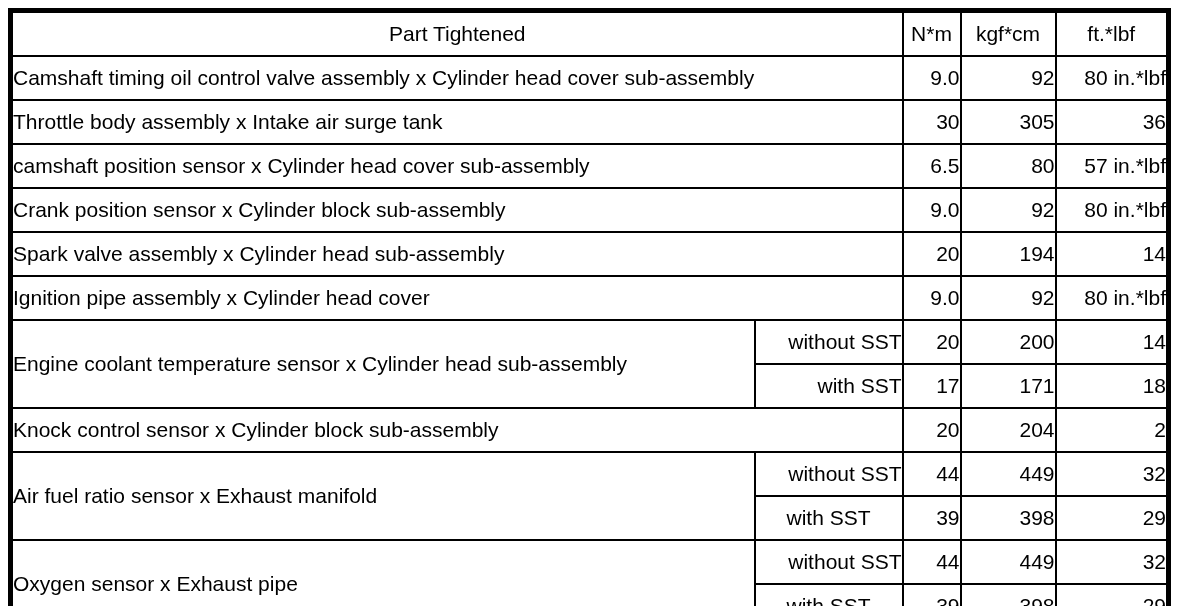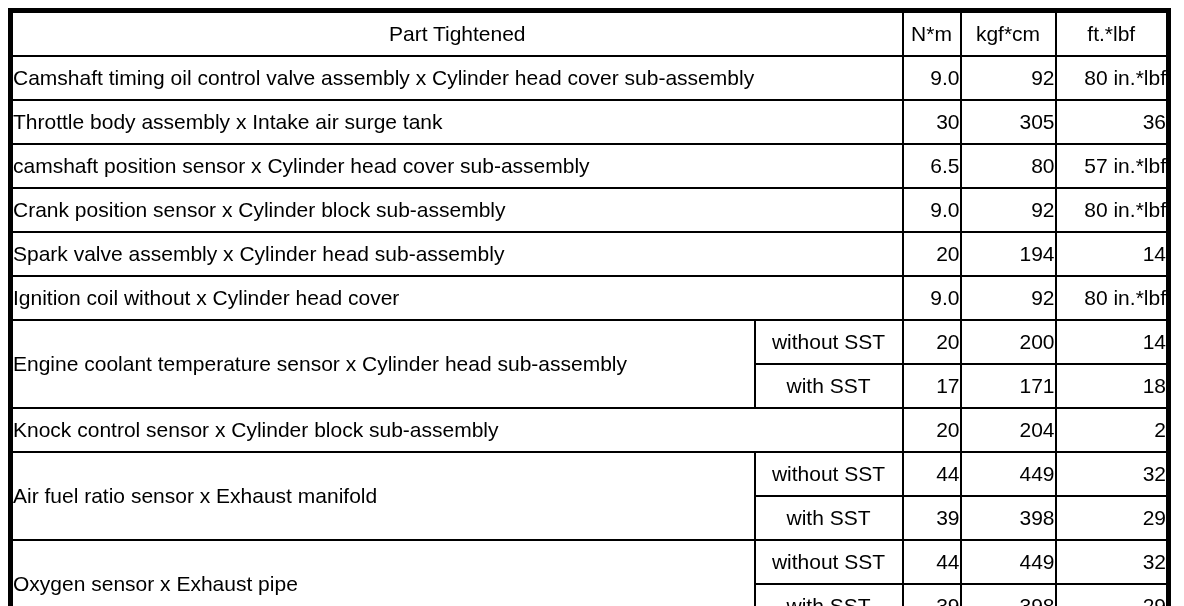--- a/index.html
+++ b/index.html
@@ -37,21 +37,21 @@
   th.hdr {
     font-weight: bold;
     text-align: center;
   }
   td.part {
     text-align: left;
     padding-left: 4px;
     margin-left: 41px;
   }
   td.sub {
-    text-align: center;
+    text-align: right;
     padding-left: 5px;
   }
   td.sub.center {
     text-align: center;
     padding-left: 0;
   }
   td.num {
     text-align: right;
   }
 </style>
@@ -105,21 +105,21 @@
     </tr>
 
     <tr>
       <td class="part" colspan="2">Spark valve assembly x Cylinder head sub-assembly</td>
       <td class="num">20</td>
       <td class="num">194</td>
       <td class="num">14</td>
     </tr>
 
     <tr>
-      <td class="part" colspan="2">Ignition coil without x Cylinder head cover</td>
+      <td class="part" colspan="2">Ignition pipe assembly x Cylinder head cover</td>
       <td class="num">9.0</td>
       <td class="num">92</td>
       <td class="num">80 in.*lbf</td>
     </tr>
 
     <tr>
       <td class="part" rowspan="2">Engine coolant temperature sensor x Cylinder head sub-assembly</td>
       <td class="sub">without SST</td>
       <td class="num">20</td>
       <td class="num">200</td>

